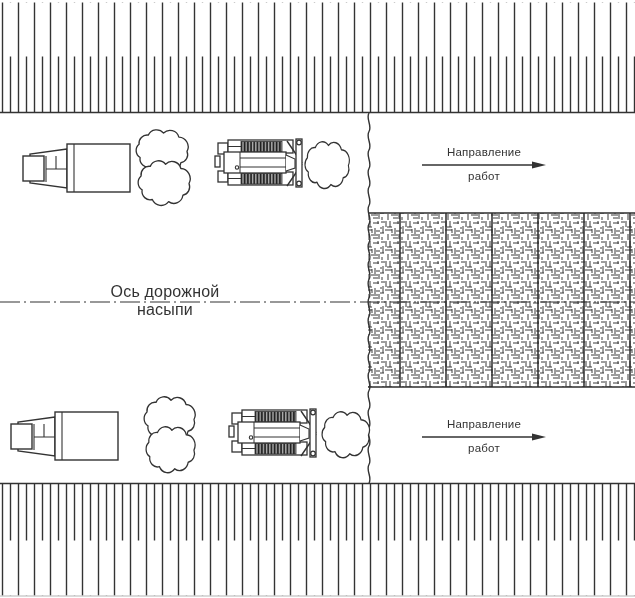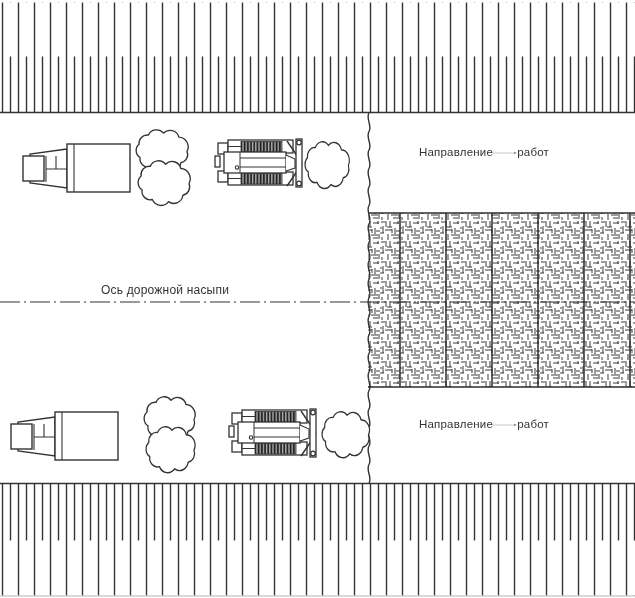--- a/index.html
+++ b/index.html
@@ -1,24 +1,24 @@
 <!DOCTYPE html>
 <html><head>
 <meta charset="utf-8">
 <style>
   html,body{margin:0;padding:0;background:#fff;}
   .canvas{
     position:relative;width:635px;height:598px;background:#ffffff;
     overflow:hidden;font-family:"Liberation Sans",sans-serif;
   }
   .canvas svg.scene{position:absolute;left:0;top:0;}
-  .label{position:absolute;color:#333;font-size:12px;letter-spacing:.2px;}
+  .label{position:absolute;color:#333;font-size:16px;letter-spacing:.2px;}
   .axis-label{left:90px;top:283px;width:150px;text-align:center;background:transparent;}
   .dir{
-    position:absolute;left:419px;width:130px;display:flex;flex-direction:row;
+    position:absolute;left:419px;width:130px;display:flex;flex-direction:column;
     align-items:center;color:#333;font-size:11.5px;line-height:13px;letter-spacing:.2px;
   }
   .dir.top{top:146px;}
   .dir.bottom{top:418px;}
   .dir .arrow{margin:1px 0 0 0;display:block;}
 </style>
 </head>
 <body>
 
 <div class="canvas">

